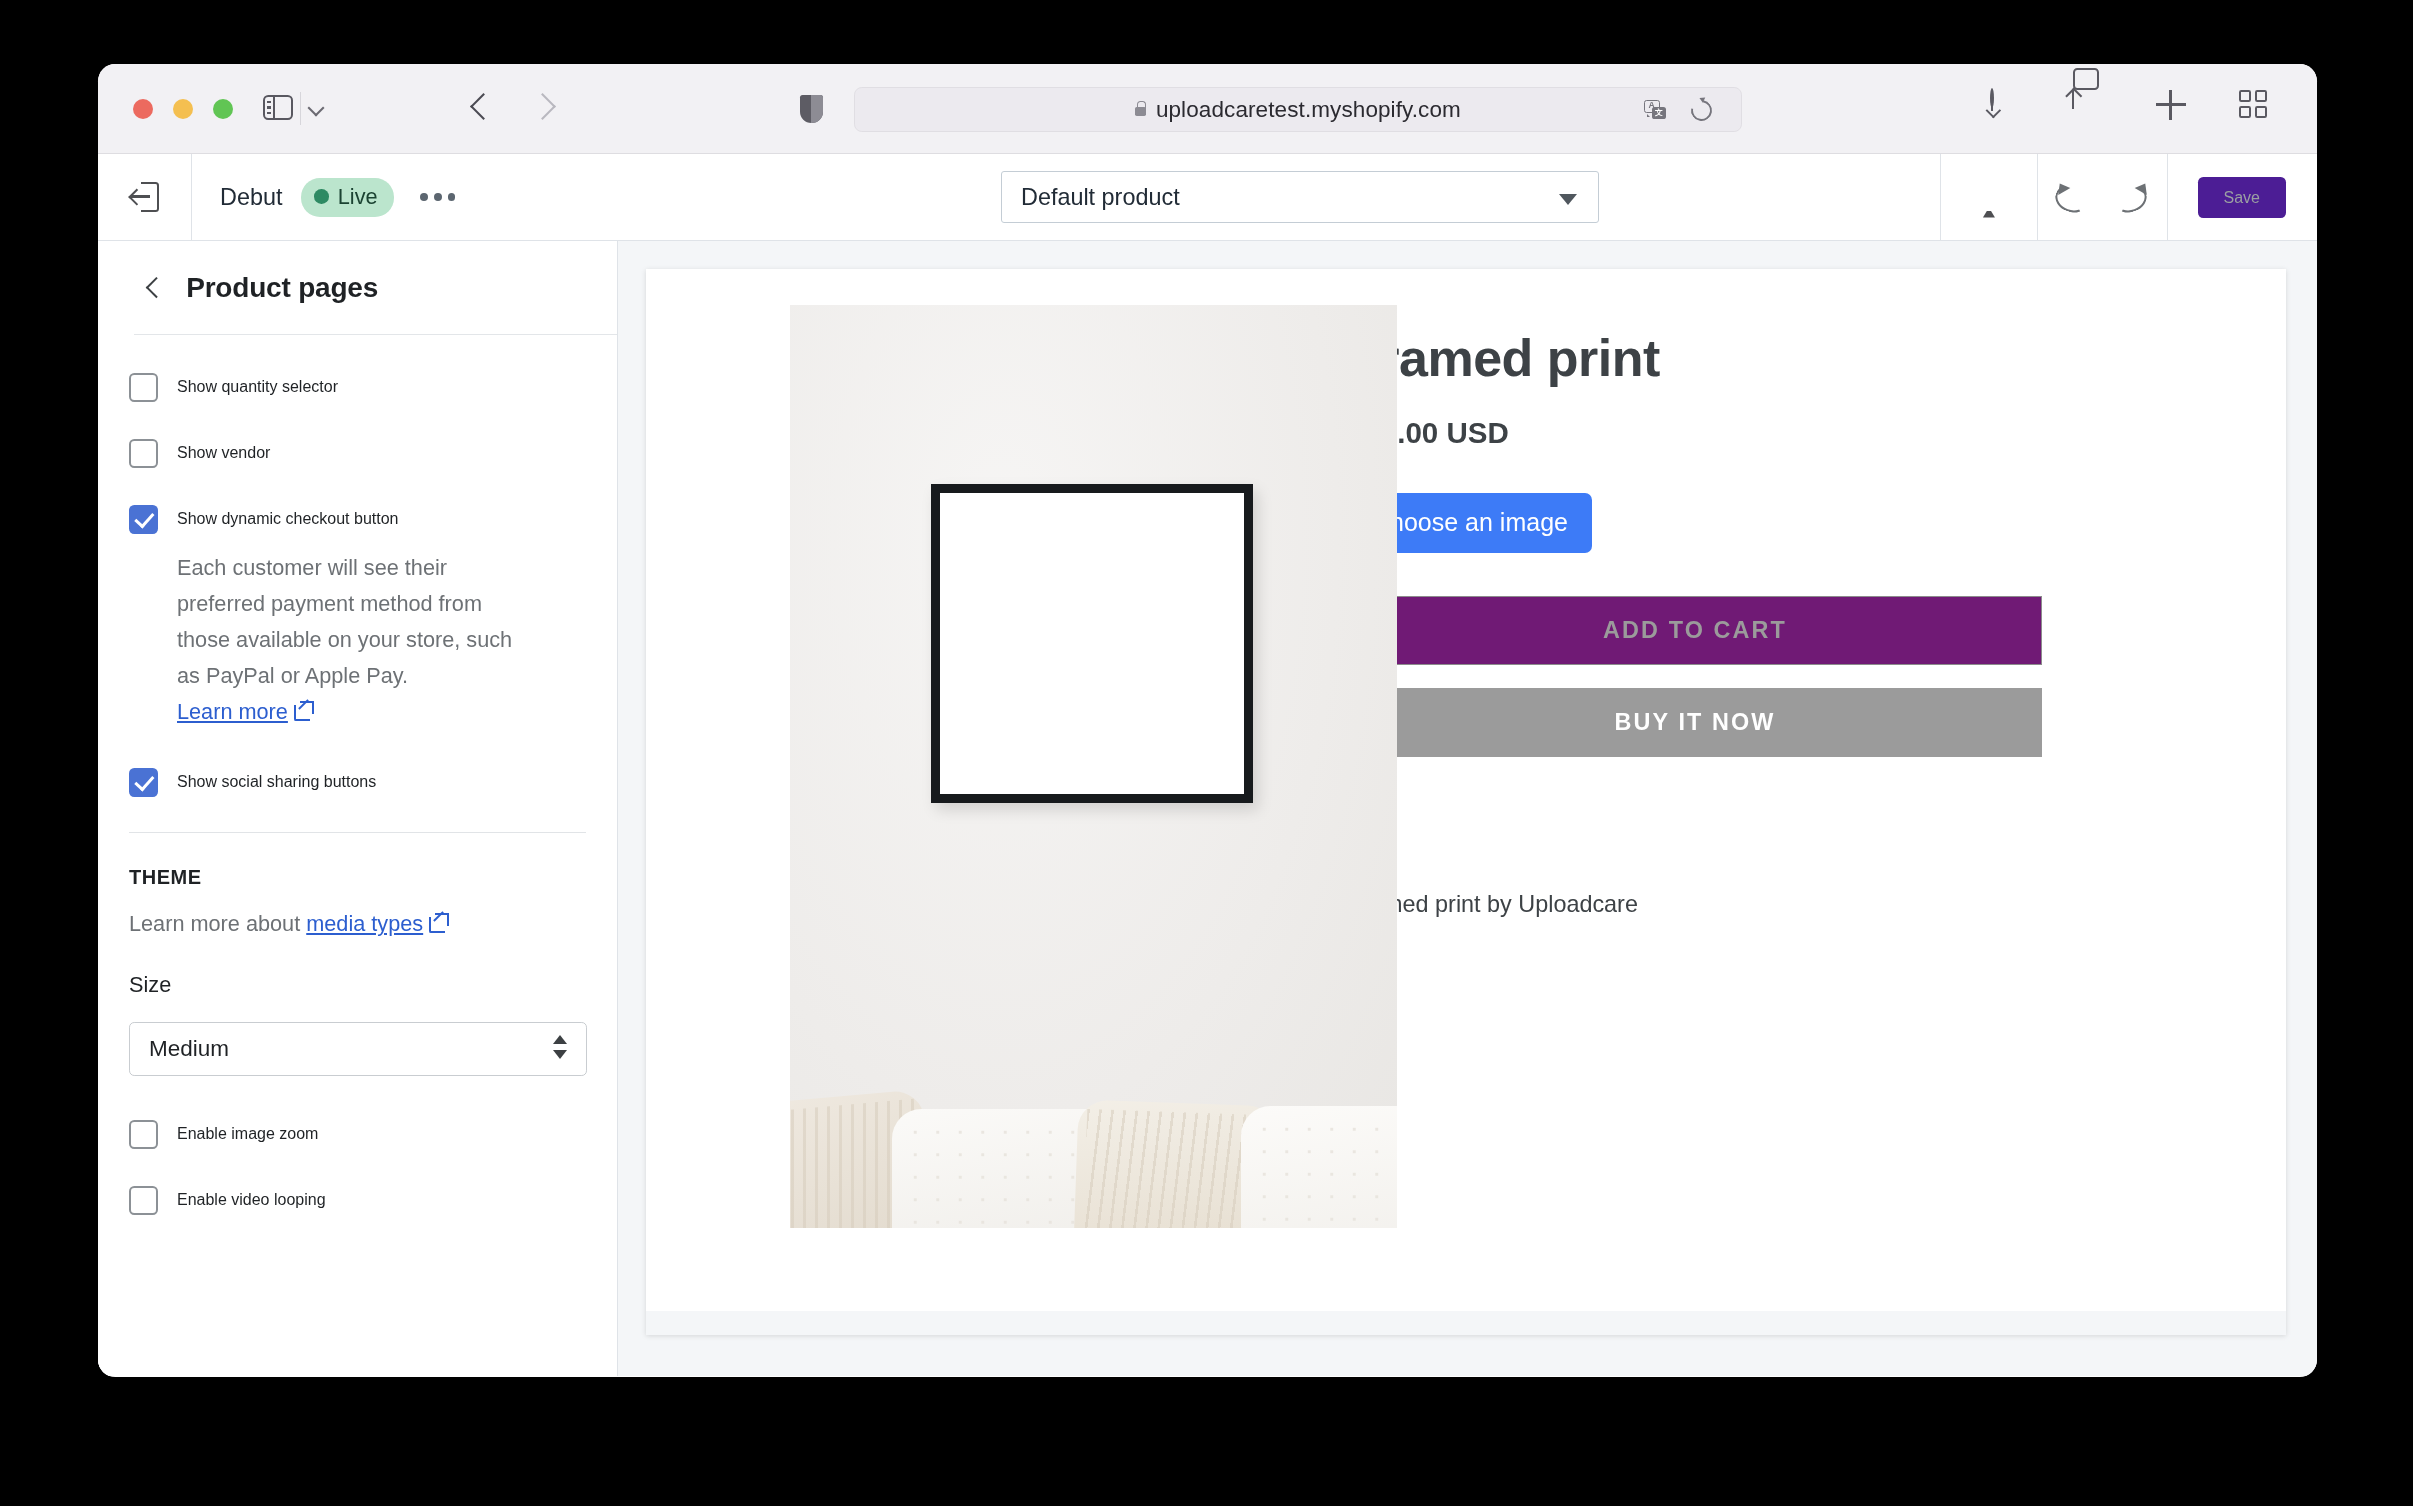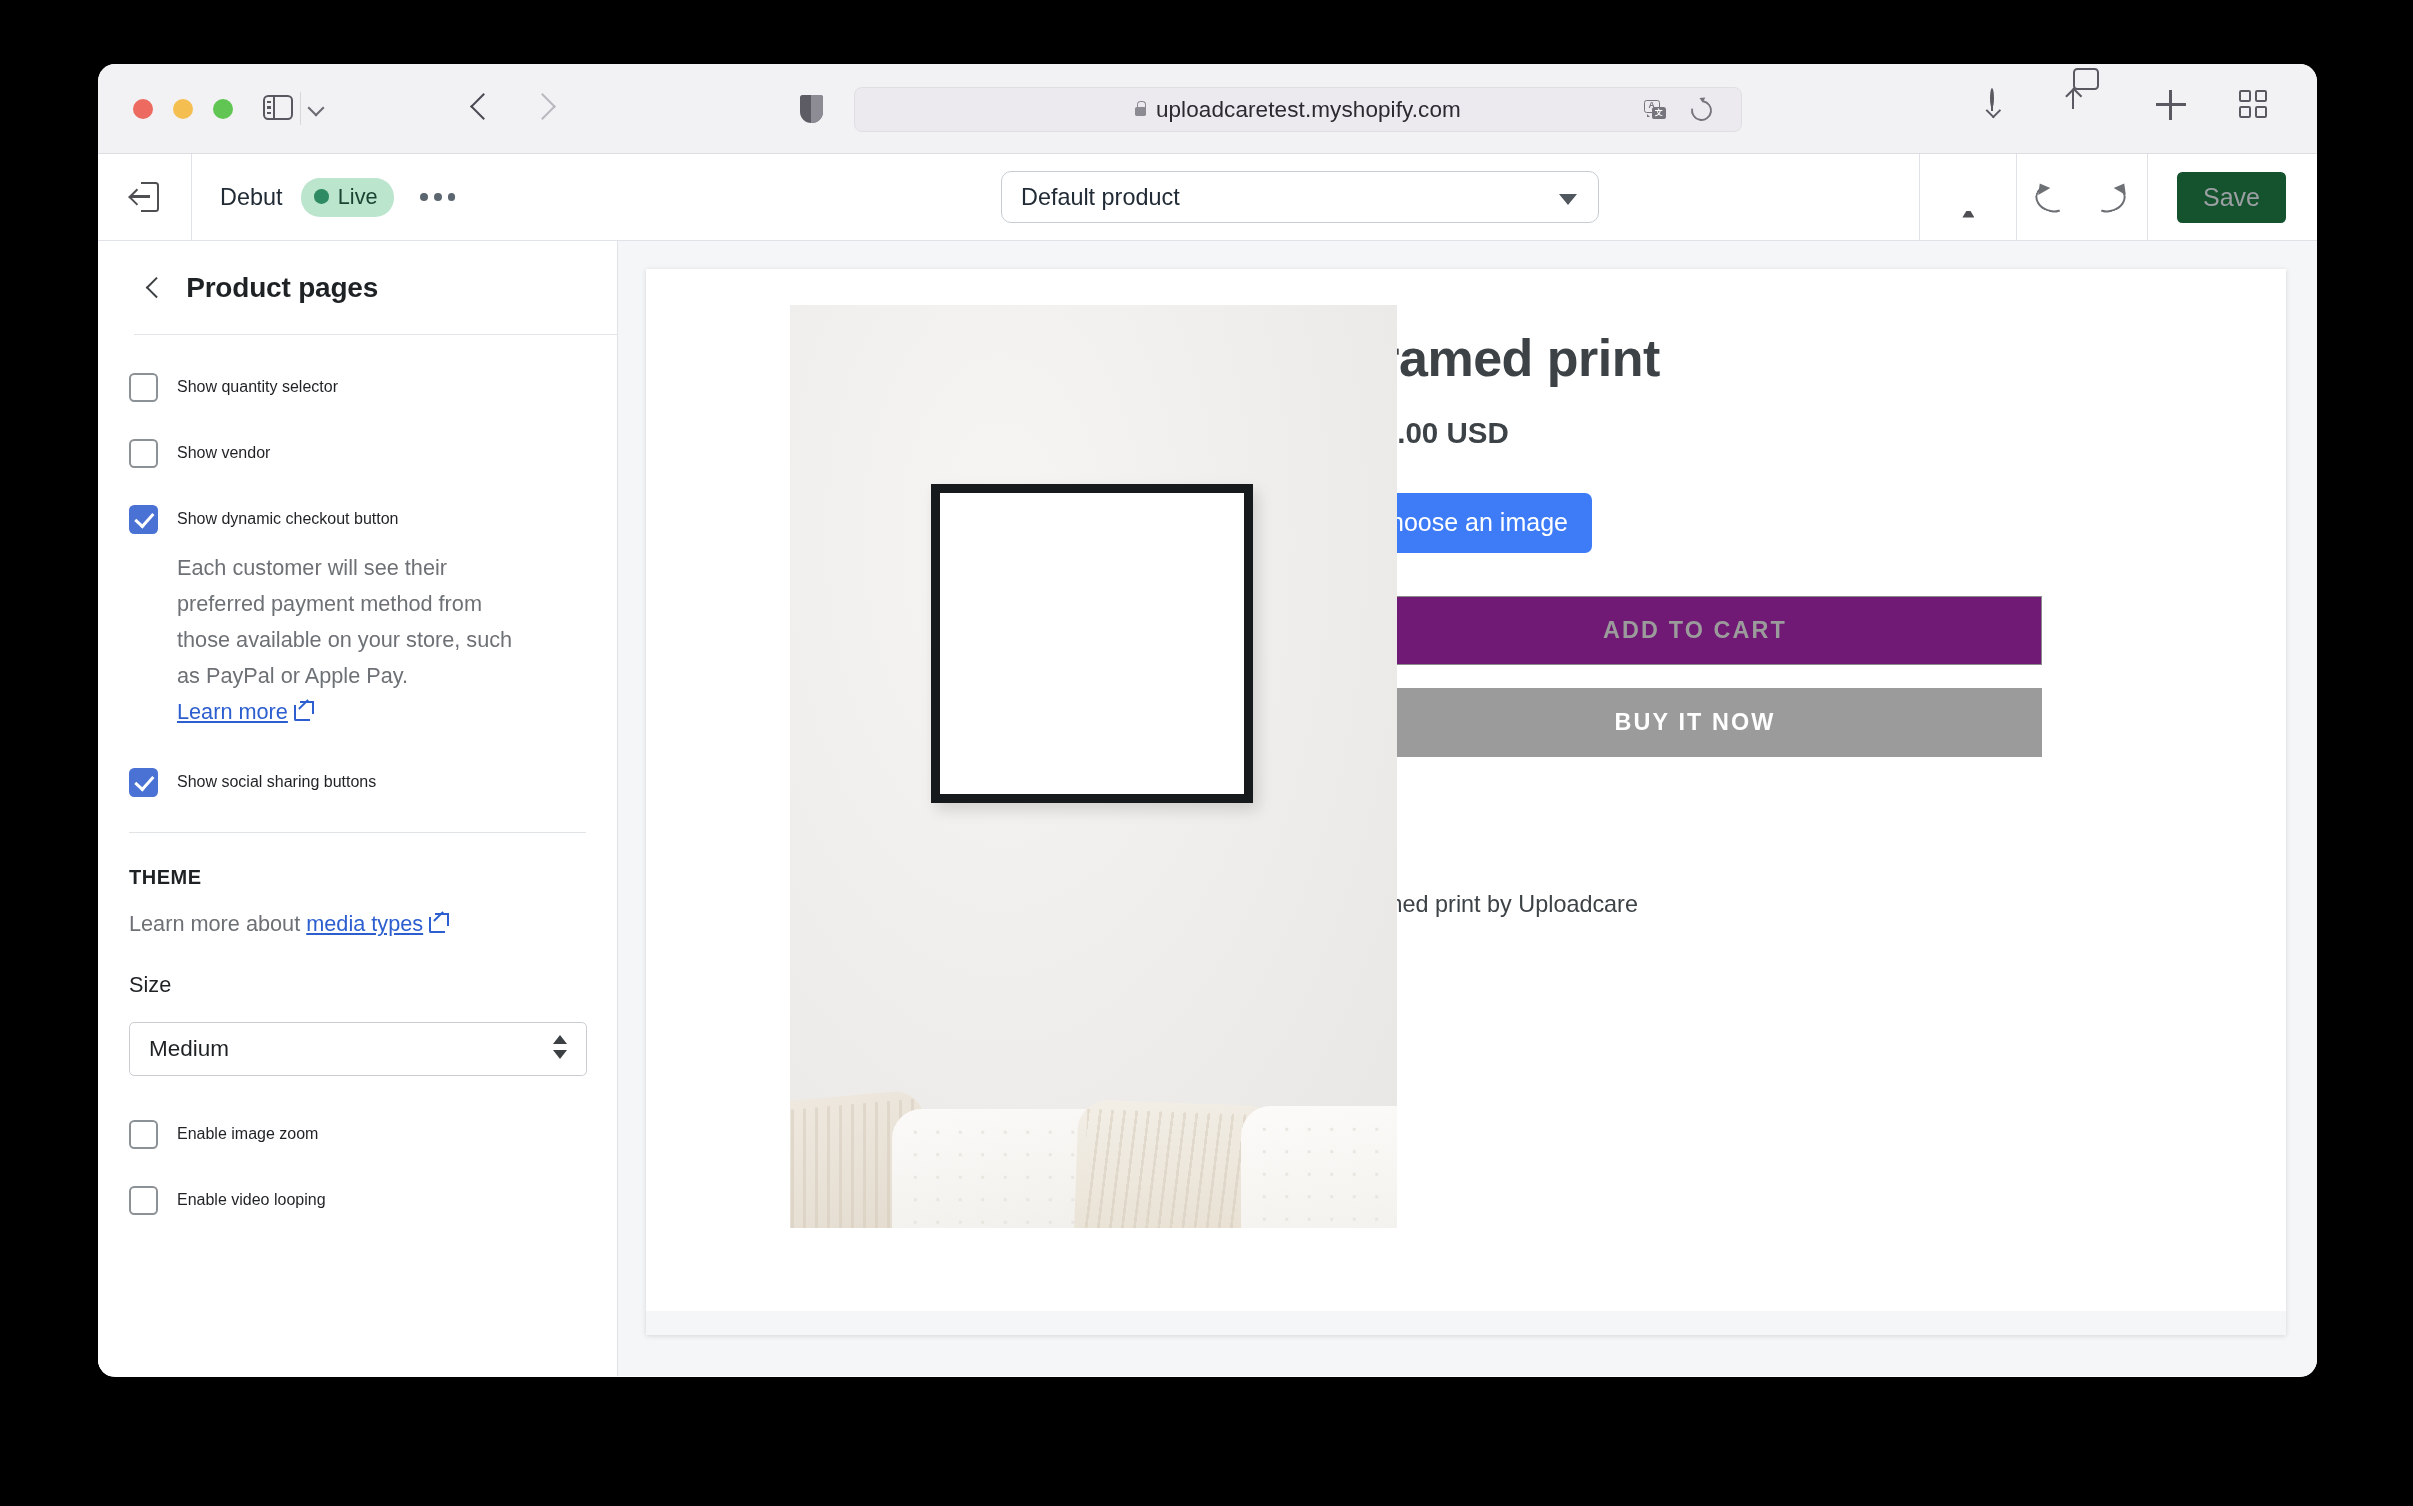--- a/index.html
+++ b/index.html
@@ -214,21 +214,21 @@
   }
   .live-dot { width: 14.7px; height: 14.7px; border-radius: 50%; background: #2e8a63; }
   .dots-btn { margin-left: 26px; display: flex; gap: 6px; }
   .dots-btn i { width: 7.8px; height: 7.8px; border-radius: 50%; background: #5c6670; }
 
   .product-select {
     position: absolute; left: 903px; top: 17.3px;
     width: 598px; height: 52px;
     background: #fff;
     border: 0.9px solid #c4cdd5;
-    border-radius: 10px;
+    border-radius: 3px;
     display: flex; align-items: center;
     padding: 0 19px;
     font-size: 23.4px; color: #212b36;
   }
   .select-caret {
     position: absolute; right: 21px; top: 21.7px;
     width: 0; height: 0;
     border-left: 9.5px solid transparent; border-right: 9.5px solid transparent;
     border-top: 11.3px solid #50575e;
   }
@@ -270,22 +270,22 @@
   .curve .tip {
     position: absolute; top: 1.7px;
     width: 0; height: 0;
     border-left: 7px solid transparent; border-right: 7px solid transparent;
   }
   .curve.undo .tip { left: 0; border-bottom: 9.5px solid #6d7175; transform: rotate(-30deg); }
   .curve.redo .tip { right: 0; border-bottom: 9.5px solid #6d7175; transform: rotate(30deg); }
 
   .save-btn {
     margin: 0 31px 0 29.5px;
-    background: #14532d; color: #9b9fa3;
-    font-size: 25px;
+    background: #4c1d95; color: #9b9fa3;
+    font-size: 16px;
     padding: 11.3px 26px;
     border: none; border-radius: 5.2px;
     font-family: inherit;
   }
 
   
   .body-split { display: flex; height: 1135px; background: #f4f6f8; }
 
   
   .sidebar {

